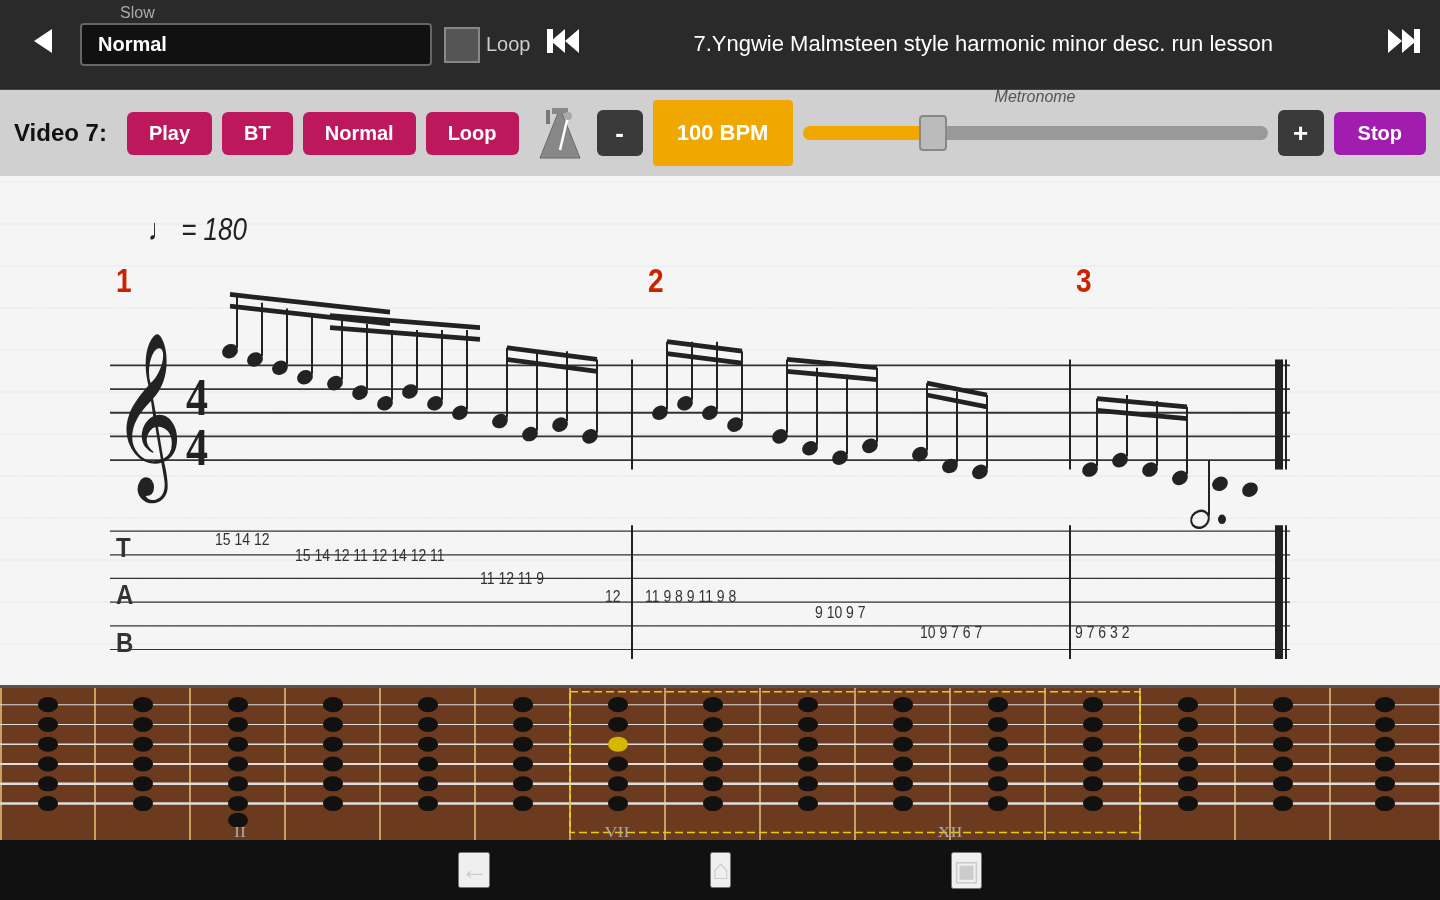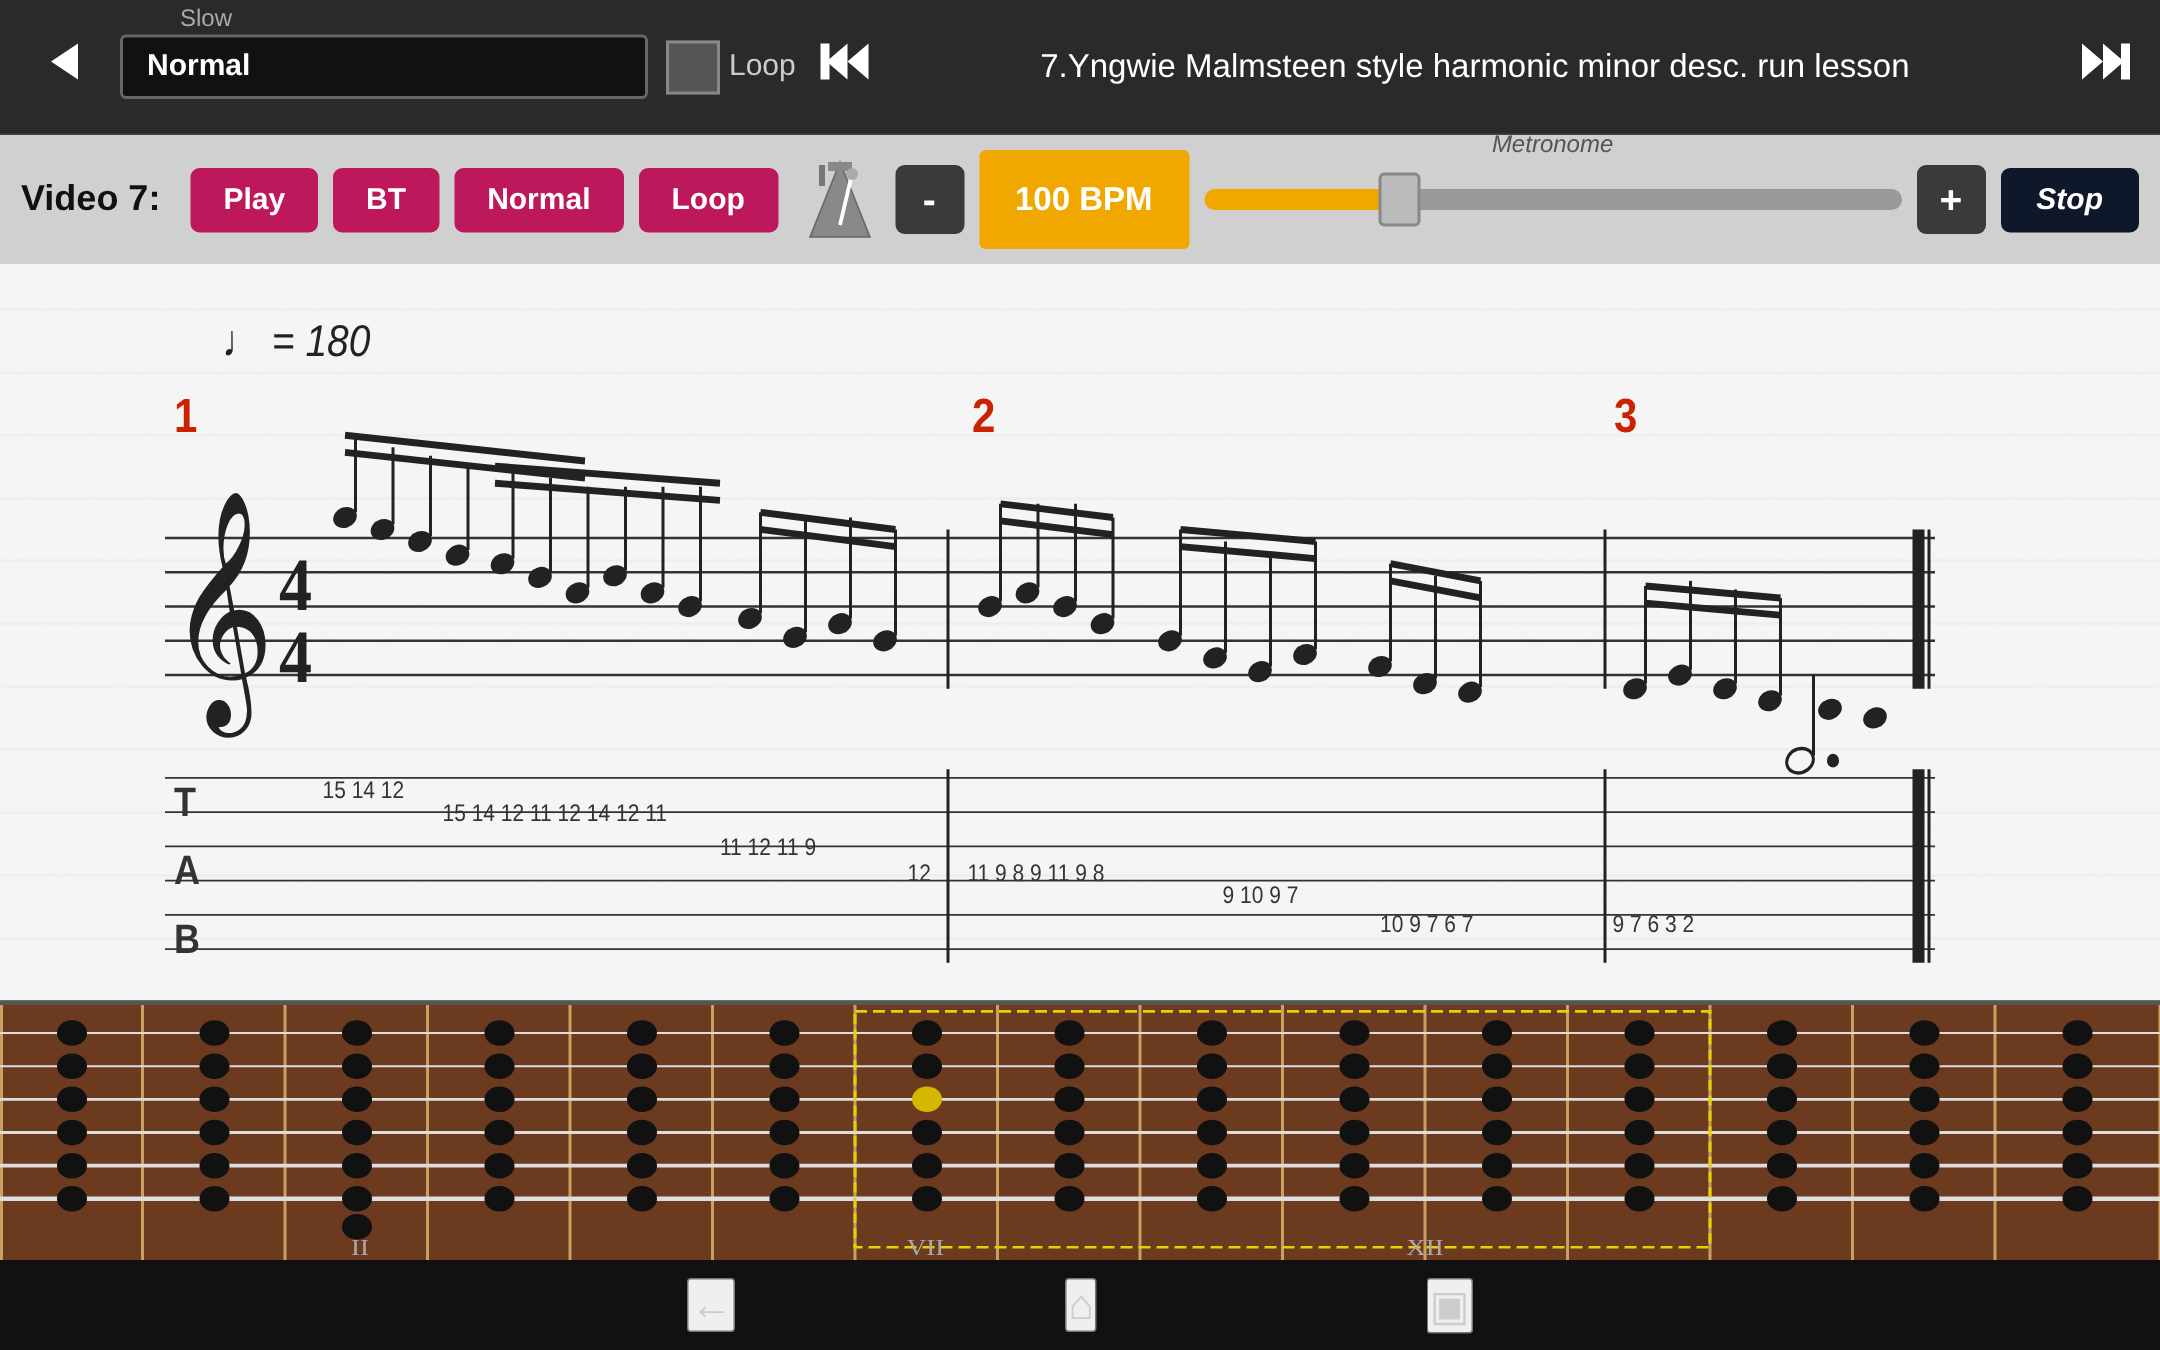--- a/index.html
+++ b/index.html
@@ -195,29 +195,28 @@
       color: #fff;
       border: none;
       border-radius: 6px;
       font-size: 26px;
       width: 46px;
       height: 46px;
       cursor: pointer;
       font-weight: bold;
     }
     #stop-btn {
-      background: #0f172a;
+      background: #a21caf;
       color: #fff;
       border: none;
       border-radius: 6px;
       font-size: 20px;
       padding: 10px 24px;
       cursor: pointer;
       font-weight: bold;
-      font-style: italic;
     }
 
     
     #notation-area {
       flex: 1;
       background: #f5f5f5;
       position: relative;
       overflow: hidden;
     }
 
@@ -238,21 +237,21 @@
     
     #sheet-music {
       position: absolute;
       top: 0; left: 0;
       width: 100%;
       height: 100%;
     }
 
     
     #fretboard-container {
-      height: 173px;
+      height: 155px;
       background: #2a1a0a;
       position: relative;
       overflow: hidden;
       border-top: 3px solid #555;
     }
 
     
     #nav-bar {
       background: #111;
       height: 60px;

